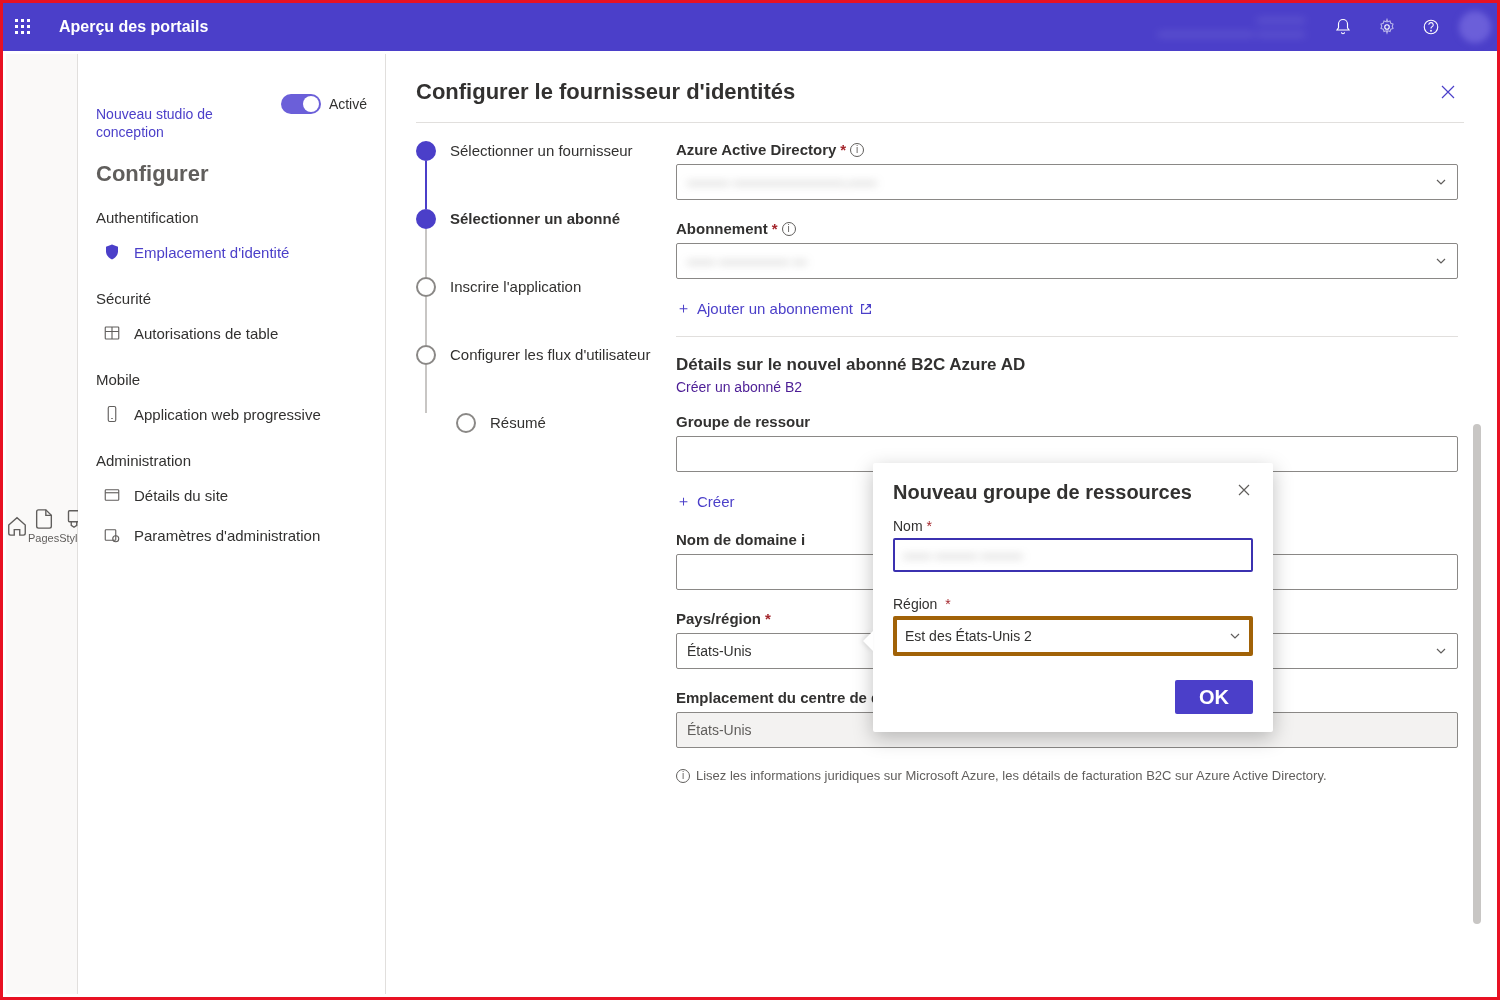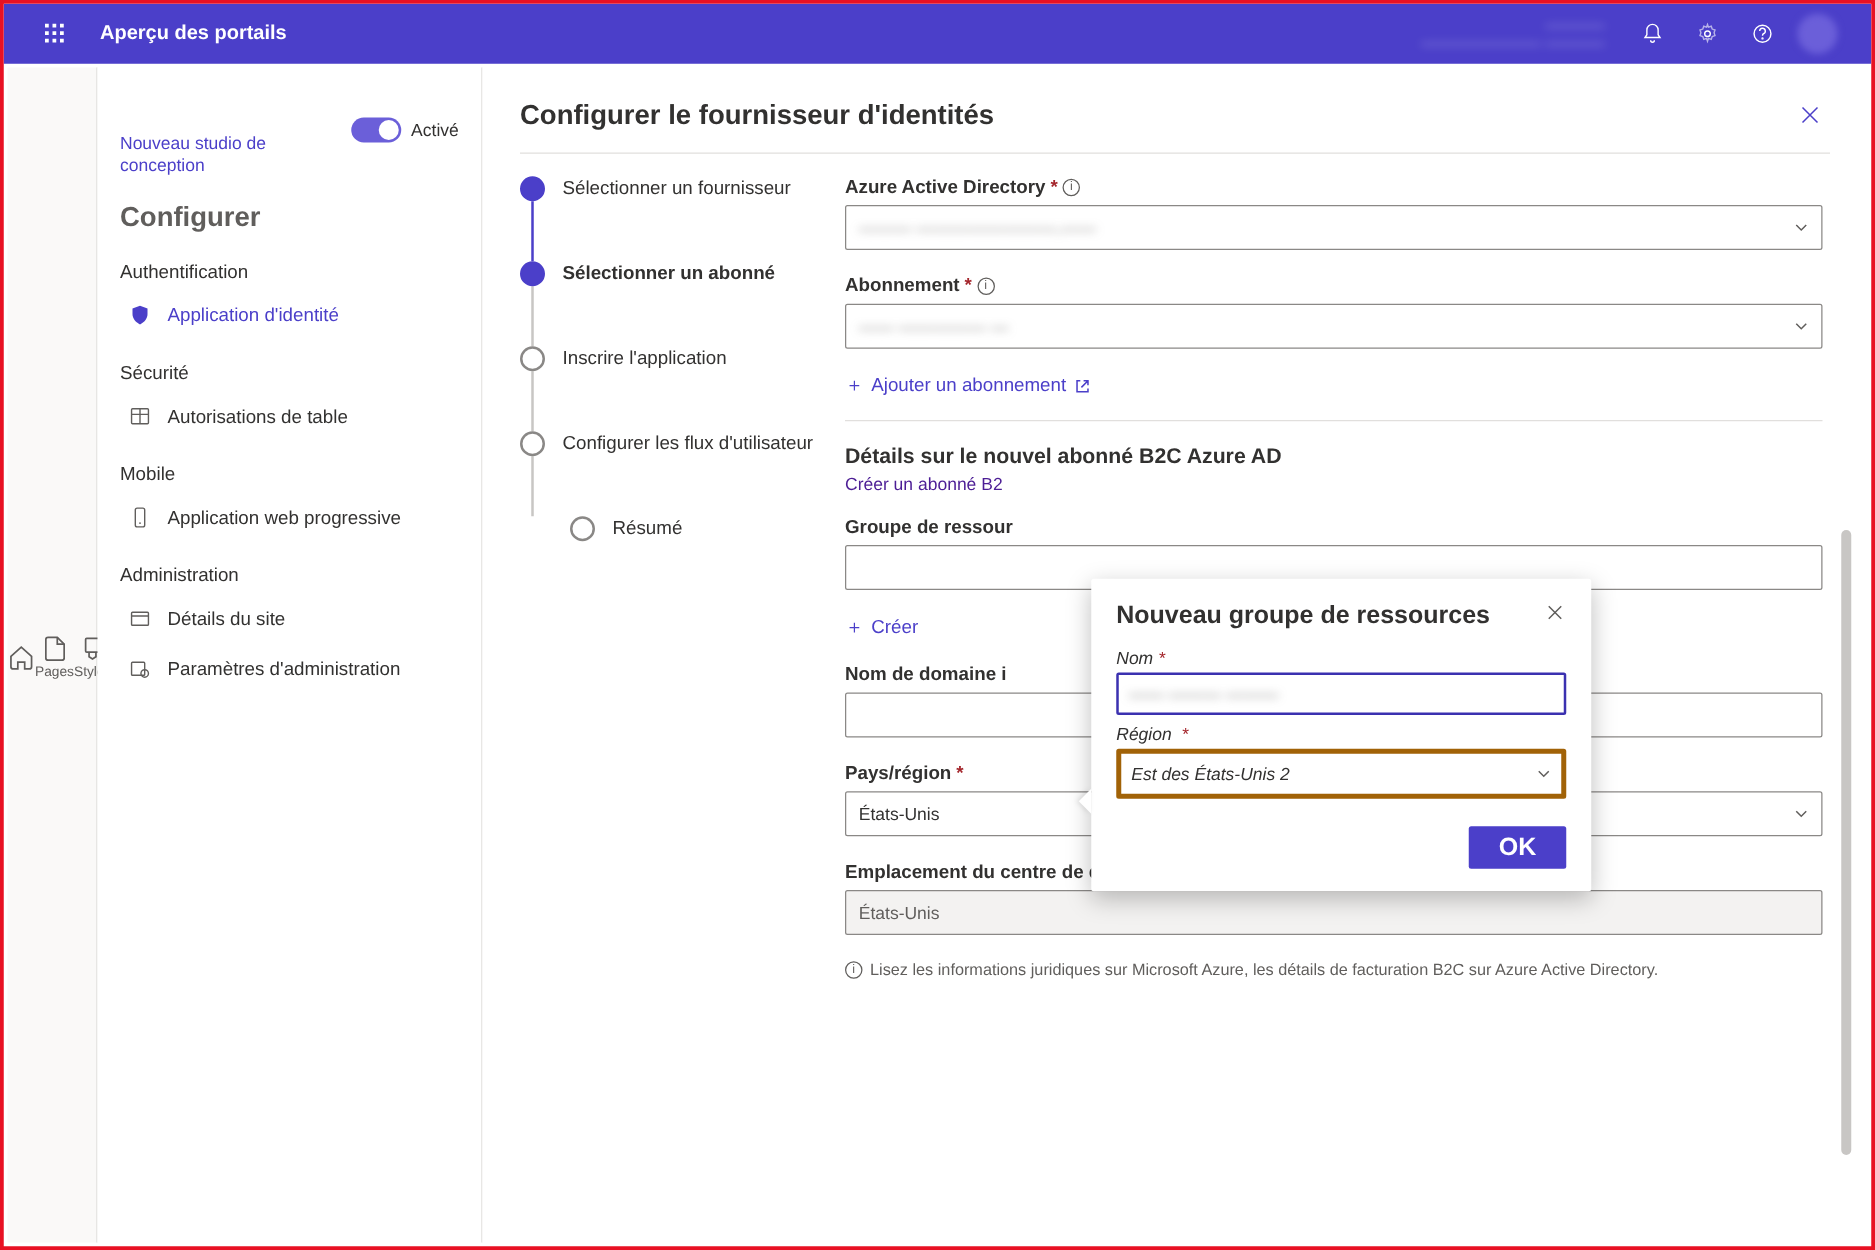--- a/index.html
+++ b/index.html
@@ -1,19 +1,19 @@
 <!DOCTYPE html>
 <html><head>
 <meta charset="utf-8">
 <style>
   * { box-sizing: border-box; margin: 0; padding: 0; }
   body { font-family: "Segoe UI", -apple-system, sans-serif; font-size: 14px; color: #323130; width: 1500px; height: 1000px; overflow: hidden; border: 3px solid #e81123; position: relative; }
   
   
-  .topbar { height: 48px; background: #4b3fc9; color: #fff; display: flex; align-items: center; padding: 0 21px; justify-content: space-between; }
+  .topbar { height: 48px; background: #4b3fc9; color: #fff; display: flex; align-items: center; padding: 0 0; justify-content: space-between; }
   .waffle { width: 40px; height: 40px; display: flex; align-items: center; justify-content: center; cursor: pointer; }
   .waffle-grid { width: 16px; height: 16px; display: grid; grid-template-columns: repeat(3,3px); grid-template-rows: repeat(3,3px); gap: 3px; }
   .waffle-grid span { background: #fff; width: 3px; height: 3px; }
   .app-title { font-size: 16px; font-weight: 600; margin-left: 16px; }
   .topbar-spacer { flex: 1; }
   .topbar-user { display: flex; flex-direction: column; align-items: flex-end; margin-right: 16px; filter: blur(4px); opacity: 0.7; }
   .topbar-user span { font-size: 12px; line-height: 14px; }
   .topbar-icon { width: 44px; height: 44px; display: flex; align-items: center; justify-content: center; cursor: pointer; color: #fff; }
   .topbar-avatar { width: 32px; height: 32px; border-radius: 50%; background: #6b5fd9; margin: 0 6px; filter: blur(3px); }
   
@@ -76,21 +76,21 @@
   .form-divider { border-top: 1px solid #e1dfdd; margin: 18px 0; }
   .textbox { height: 36px; border: 1px solid #8a8886; border-radius: 2px; padding: 0 10px; display: flex; align-items: center; background: #fff; }
   .legal { font-size: 13px; color: #605e5c; display: flex; align-items: center; gap: 6px; margin-top: 4px; }
   .scrollbar-fake { position: absolute; right: 13px; top: 370px; width: 8px; height: 500px; background: #c8c6c4; border-radius: 4px; }
   
   
   .popover { position: absolute; top: 460px; left: 870px; width: 400px; background: #fff; box-shadow: 0 6px 20px rgba(0,0,0,0.25); border-radius: 2px; padding: 18px 20px 18px 20px; z-index: 50; }
   .popover::before { content: ""; position: absolute; left: -10px; top: 168px; width: 0; height: 0; border-top: 10px solid transparent; border-bottom: 10px solid transparent; border-right: 10px solid #fff; filter: drop-shadow(-2px 0 2px rgba(0,0,0,0.1)); }
   .popover-head { display: flex; justify-content: space-between; align-items: flex-start; margin-bottom: 14px; }
   .popover-title { font-size: 20px; font-weight: 600; }
-  .pop-field { margin-bottom: 7px; font-style: italic; }
+  .pop-field { margin-bottom: 24px; }
   .pop-label { font-size: 14px; margin-bottom: 4px; display: flex; gap: 4px; }
   .pop-input { width: 100%; height: 34px; border: 2px solid #3b31b0; border-radius: 2px; padding: 0 8px; background: #fff; display: flex; align-items: center; }
   .pop-input .blurred { filter: blur(4px); color: #605e5c; }
   .pop-dropdown { width: 100%; height: 34px; border: 4px solid #a16207; border-radius: 2px; padding: 16px 8px; display: flex; align-items: center; justify-content: space-between; cursor: pointer; }
   .pop-footer { display: flex; justify-content: flex-end; margin-top: 22px; }
   .btn-primary { background: #4b3fc9; color: #fff; border: none; height: 34px; padding: 0 24px; font-size: 20px; font-weight: 600; cursor: pointer; border-radius: 2px; }
   .pop-close { cursor: pointer; color: #605e5c; padding: 2px; }
 
   svg { display: block; }
 </style>
@@ -193,21 +193,21 @@
   </div>
   <div class="sidebar-title">Configurer</div>
 
   <div class="side-heading first">Authentification</div>
   <div class="side-item selected">
     <span class="icon">
       <svg width="18" height="18" viewBox="0 0 24 24" fill="#4b3fc9">
           <path d="M12 2l8 3v6c0 5-3.5 9-8 11-4.5-2-8-6-8-11V5l8-3z"></path>
         </svg>
     </span>
-    <span>Application d'identité</span>
+    <span>Emplacement d'identité</span>
   </div>
 
   <div class="side-heading">Sécurité</div>
   <div class="side-item">
     <span class="icon">
       <svg width="18" height="18" viewBox="0 0 24 24" fill="none" stroke="#605e5c" stroke-width="1.5">
           <rect x="3" y="4" width="18" height="16" rx="1"></rect>
           <path d="M3 10h18M12 4v16"></path>
         </svg>
     </span>

